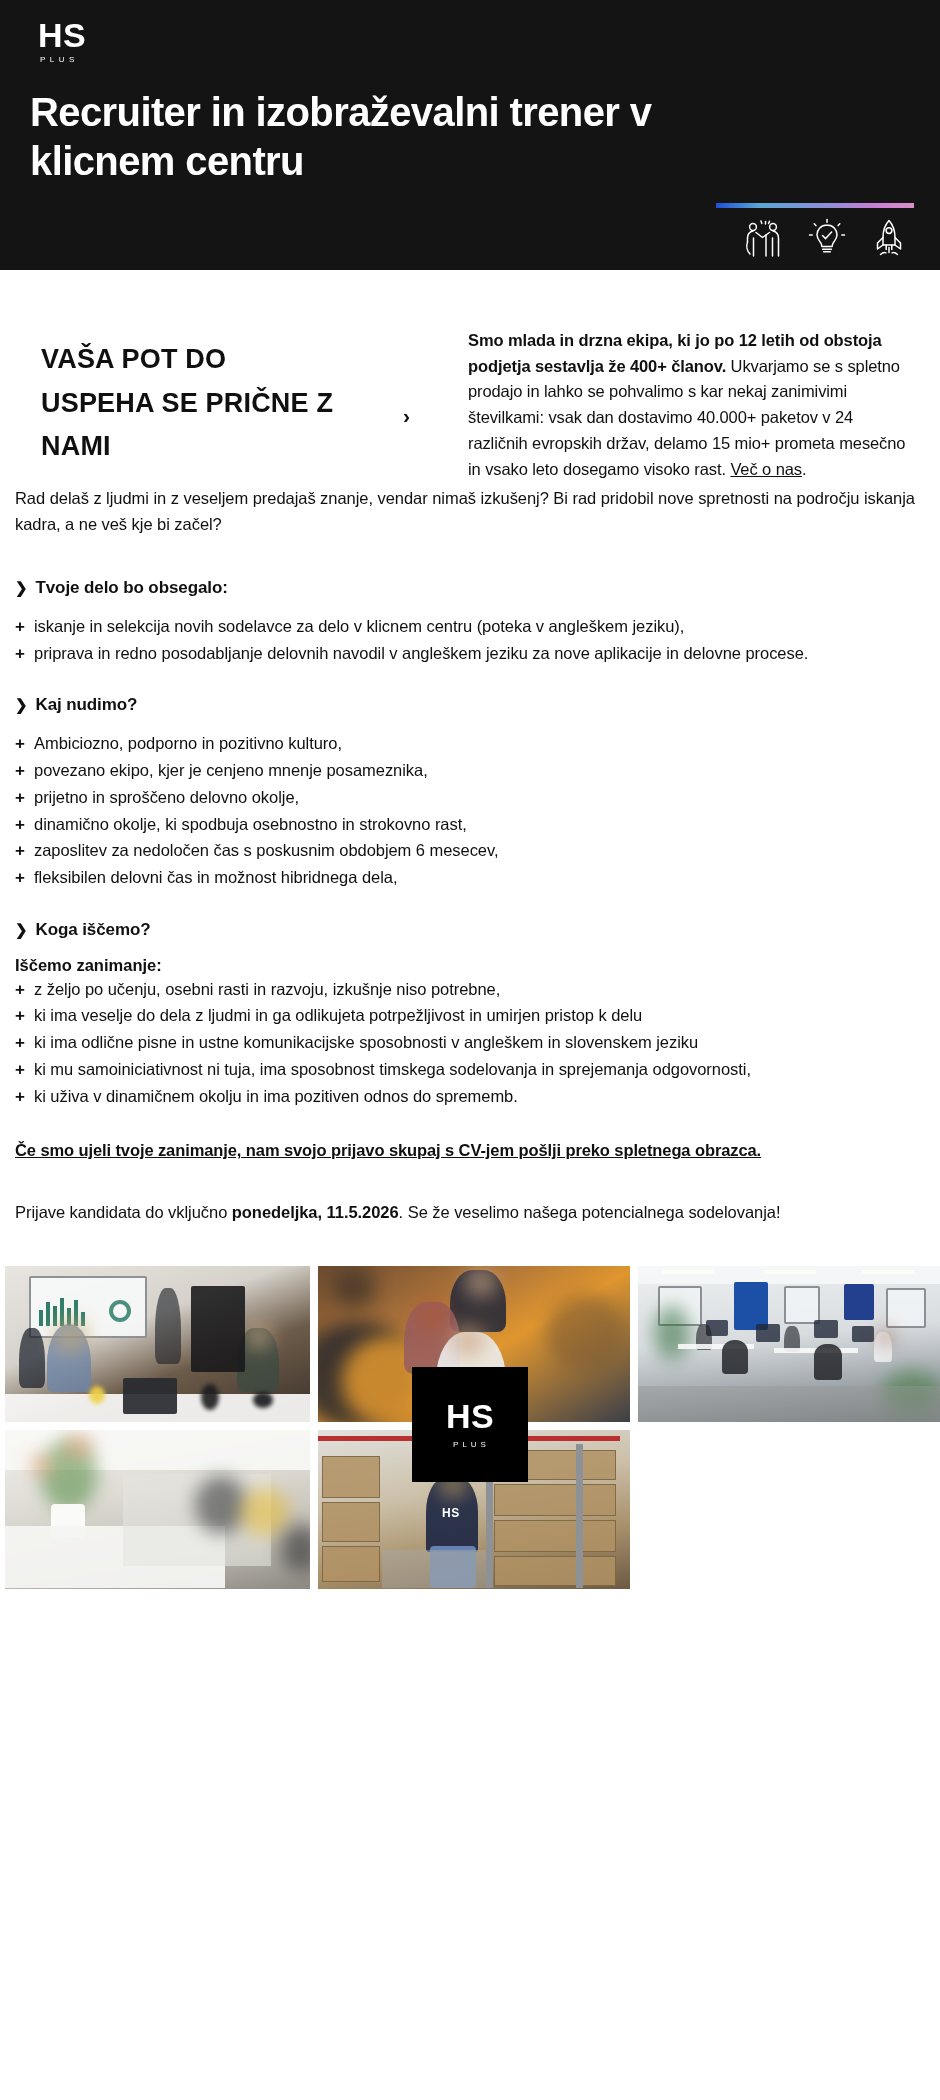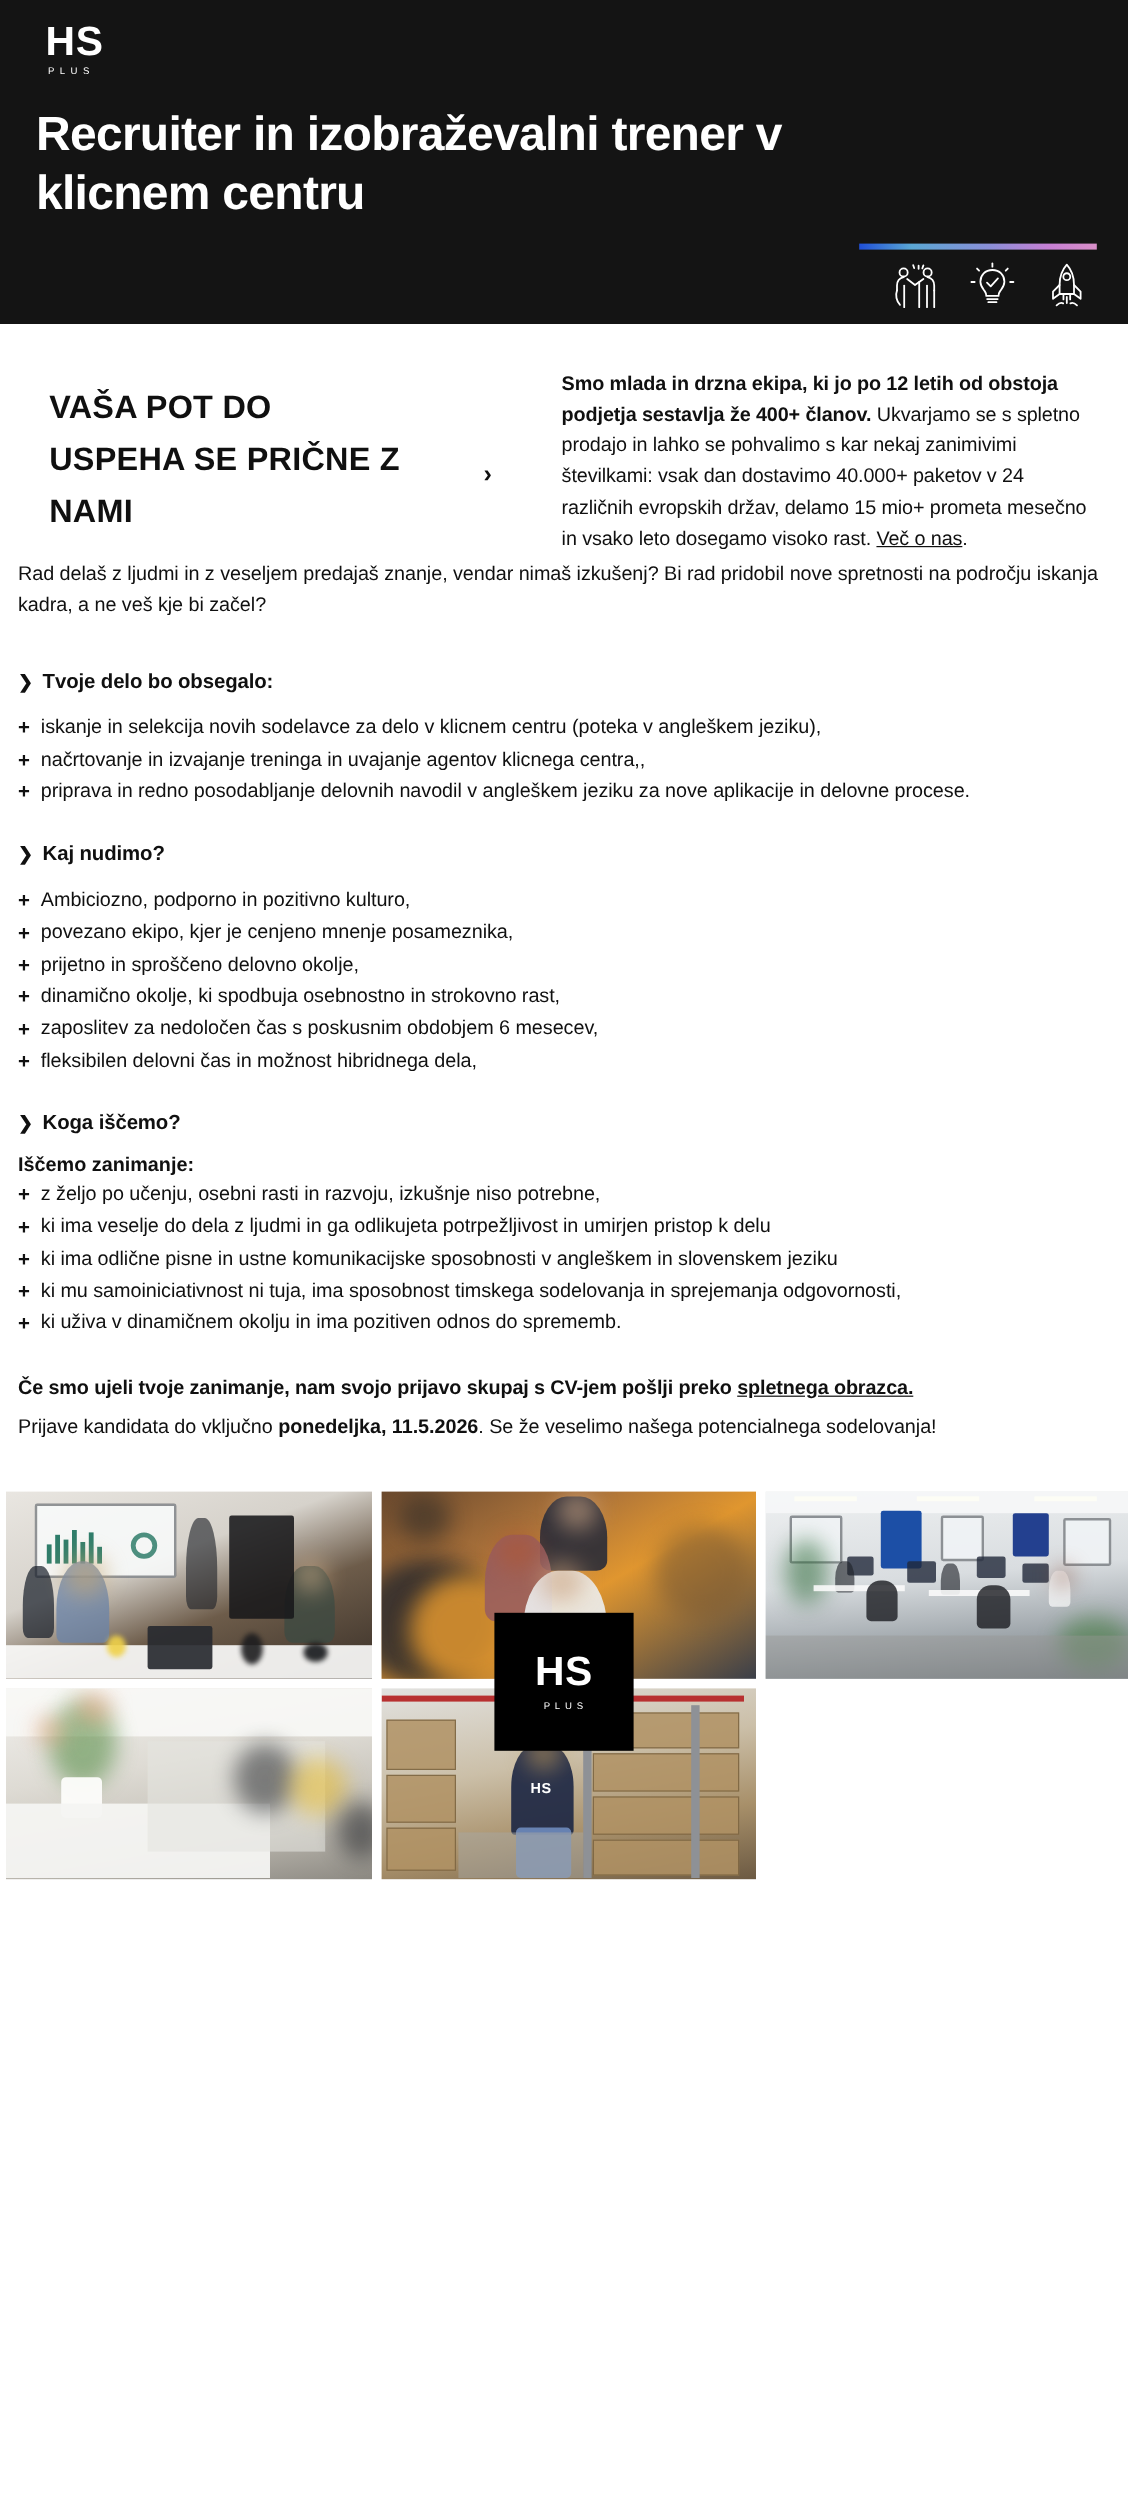--- a/index.html
+++ b/index.html
@@ -85,21 +85,21 @@
   .hero-icons svg { display: block; }
 
   
   .content {
     padding: 0 13px;
   }
 
   
   .intro {
     display: flex;
-    padding: 36px 0 4px 0;
+    padding: 56px 0 4px 0;
   }
   .intro-left {
     width: 455px;
     position: relative;
     padding-left: 28px;
     padding-top: 12px;
   }
   .intro-left h2 {
     font-size: 27px;
     font-weight: 700;
@@ -179,22 +179,23 @@
     top: 0;
     font-weight: 700;
     font-size: 17px;
   }
 
   
   .closing-bold {
     font-size: 16.5px;
     font-weight: 700;
     line-height: 1.56;
-    margin: 0 0 6px 2px;
+    margin: 0 0 36px 2px;
     letter-spacing: -0.1px;
+    text-decoration: underline;
   }
   .closing-bold a { color: #101010; text-decoration: underline; }
 
   .closing-reg {
     font-size: 16.5px;
     line-height: 1.56;
     margin: 0 0 0 2px;
     letter-spacing: -0.05px;
   }
   .closing-reg strong { font-weight: 700; }
@@ -384,21 +385,20 @@
 
   <div class="spacer-md"></div>
 
   <section>
     <h3 class="sec-head">
       <span class="chev">❯</span>
       <span>Tvoje delo bo obsegalo:</span>
     </h3>
     <ul class="plus-list">
       <li>iskanje in selekcija novih sodelavce za delo v klicnem centru (poteka v angleškem jeziku),</li>
-      <li>načrtovanje in izvajanje treninga in uvajanje agentov klicnega centra,,</li>
       <li>priprava in redno posodabljanje delovnih navodil v angleškem jeziku za nove aplikacije in delovne procese.</li>
     </ul>
   </section>
 
   <div class="spacer-lg"></div>
 
   <section>
     <h3 class="sec-head">
       <span class="chev">❯</span>
       <span>Kaj nudimo?</span>

